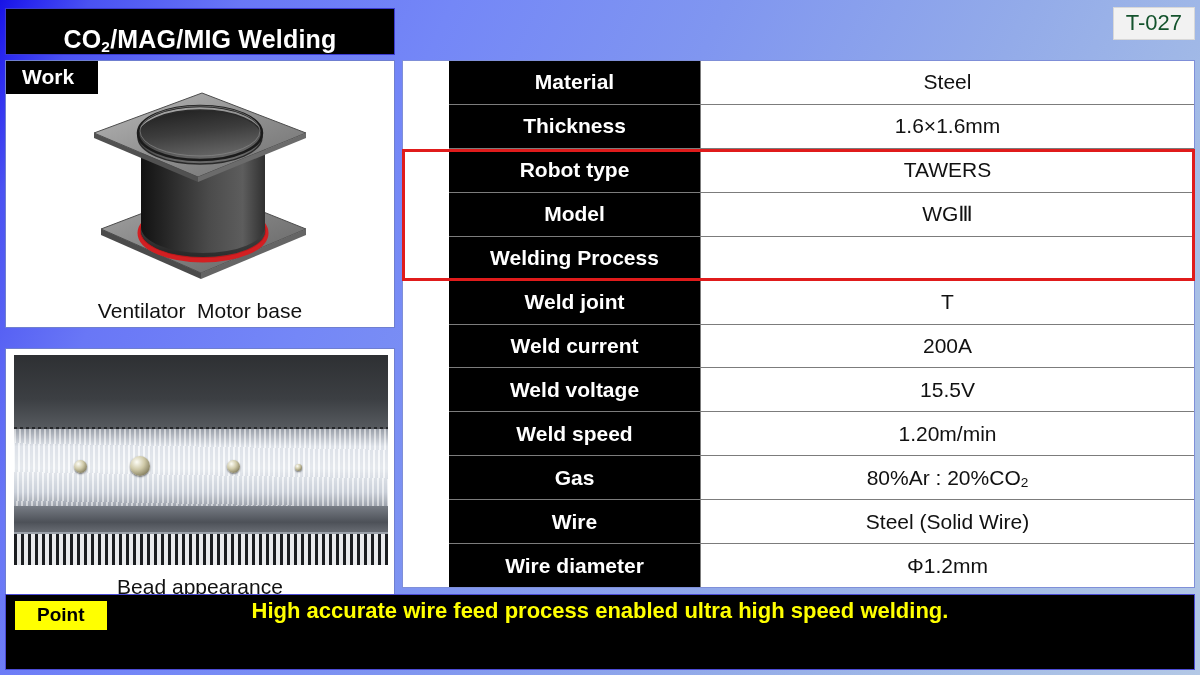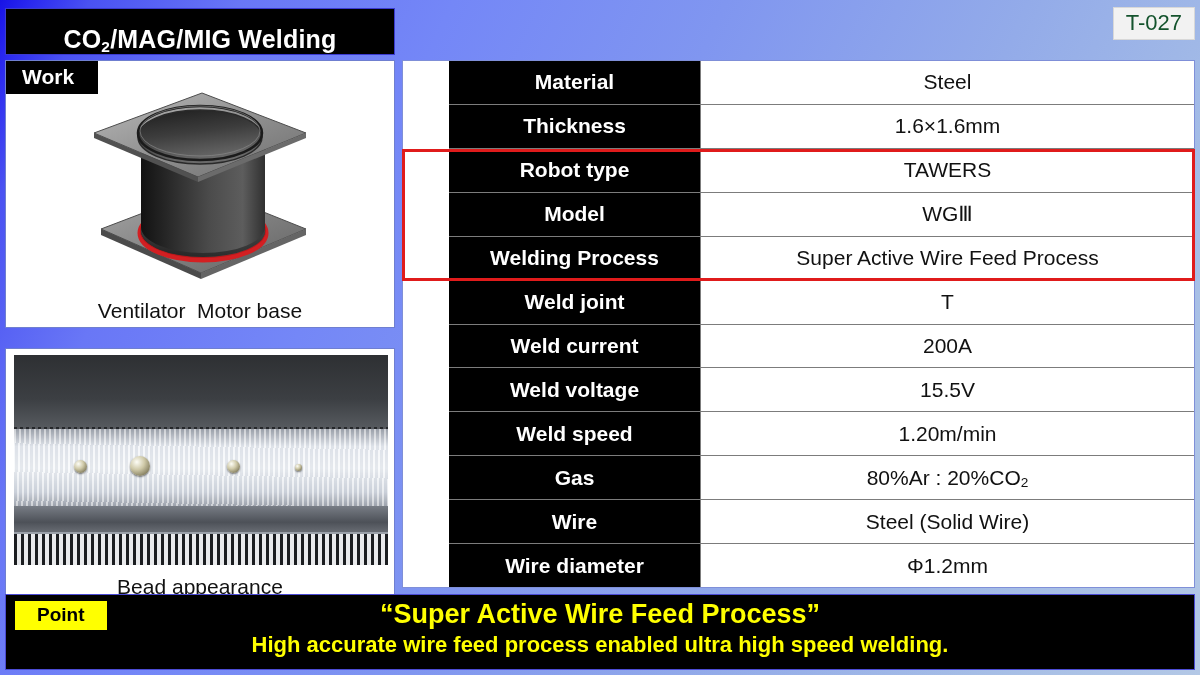--- a/index.html
+++ b/index.html
@@ -353,21 +353,20 @@
       <div class="spec-row">
         <div class="spec-label">Robot type</div>
         <div class="spec-value">TAWERS</div>
       </div>
       <div class="spec-row">
         <div class="spec-label">Model</div>
         <div class="spec-value">WGⅢ</div>
       </div>
       <div class="spec-row">
         <div class="spec-label">Welding Process</div>
-        <div class="spec-value">Super Active Wire Feed Process</div>
       </div>
       <div class="spec-row">
         <div class="spec-label">Weld joint</div>
         <div class="spec-value">T</div>
       </div>
       <div class="spec-row">
         <div class="spec-label">Weld current</div>
         <div class="spec-value">200A</div>
       </div>
       <div class="spec-row">
@@ -392,18 +391,17 @@
       <div class="spec-row">
         <div class="spec-label">Wire diameter</div>
         <div class="spec-value">Φ1.2mm</div>
       </div>
     </div>
   <div id="highlight-box" style="top: 148.844px; height: 131.766px; left: 402px; width: 793px;"></div>
 
   <div id="point-bar">
     <div id="point-badge">Point</div>
     <div id="point-lines">
-      <div id="point-line1">“Super Active Wire Feed Process”</div>
       <div id="point-line2">High accurate wire feed process enabled ultra high speed welding.</div>
     </div>
   </div>
 
 </div>
 
 </body></html>

